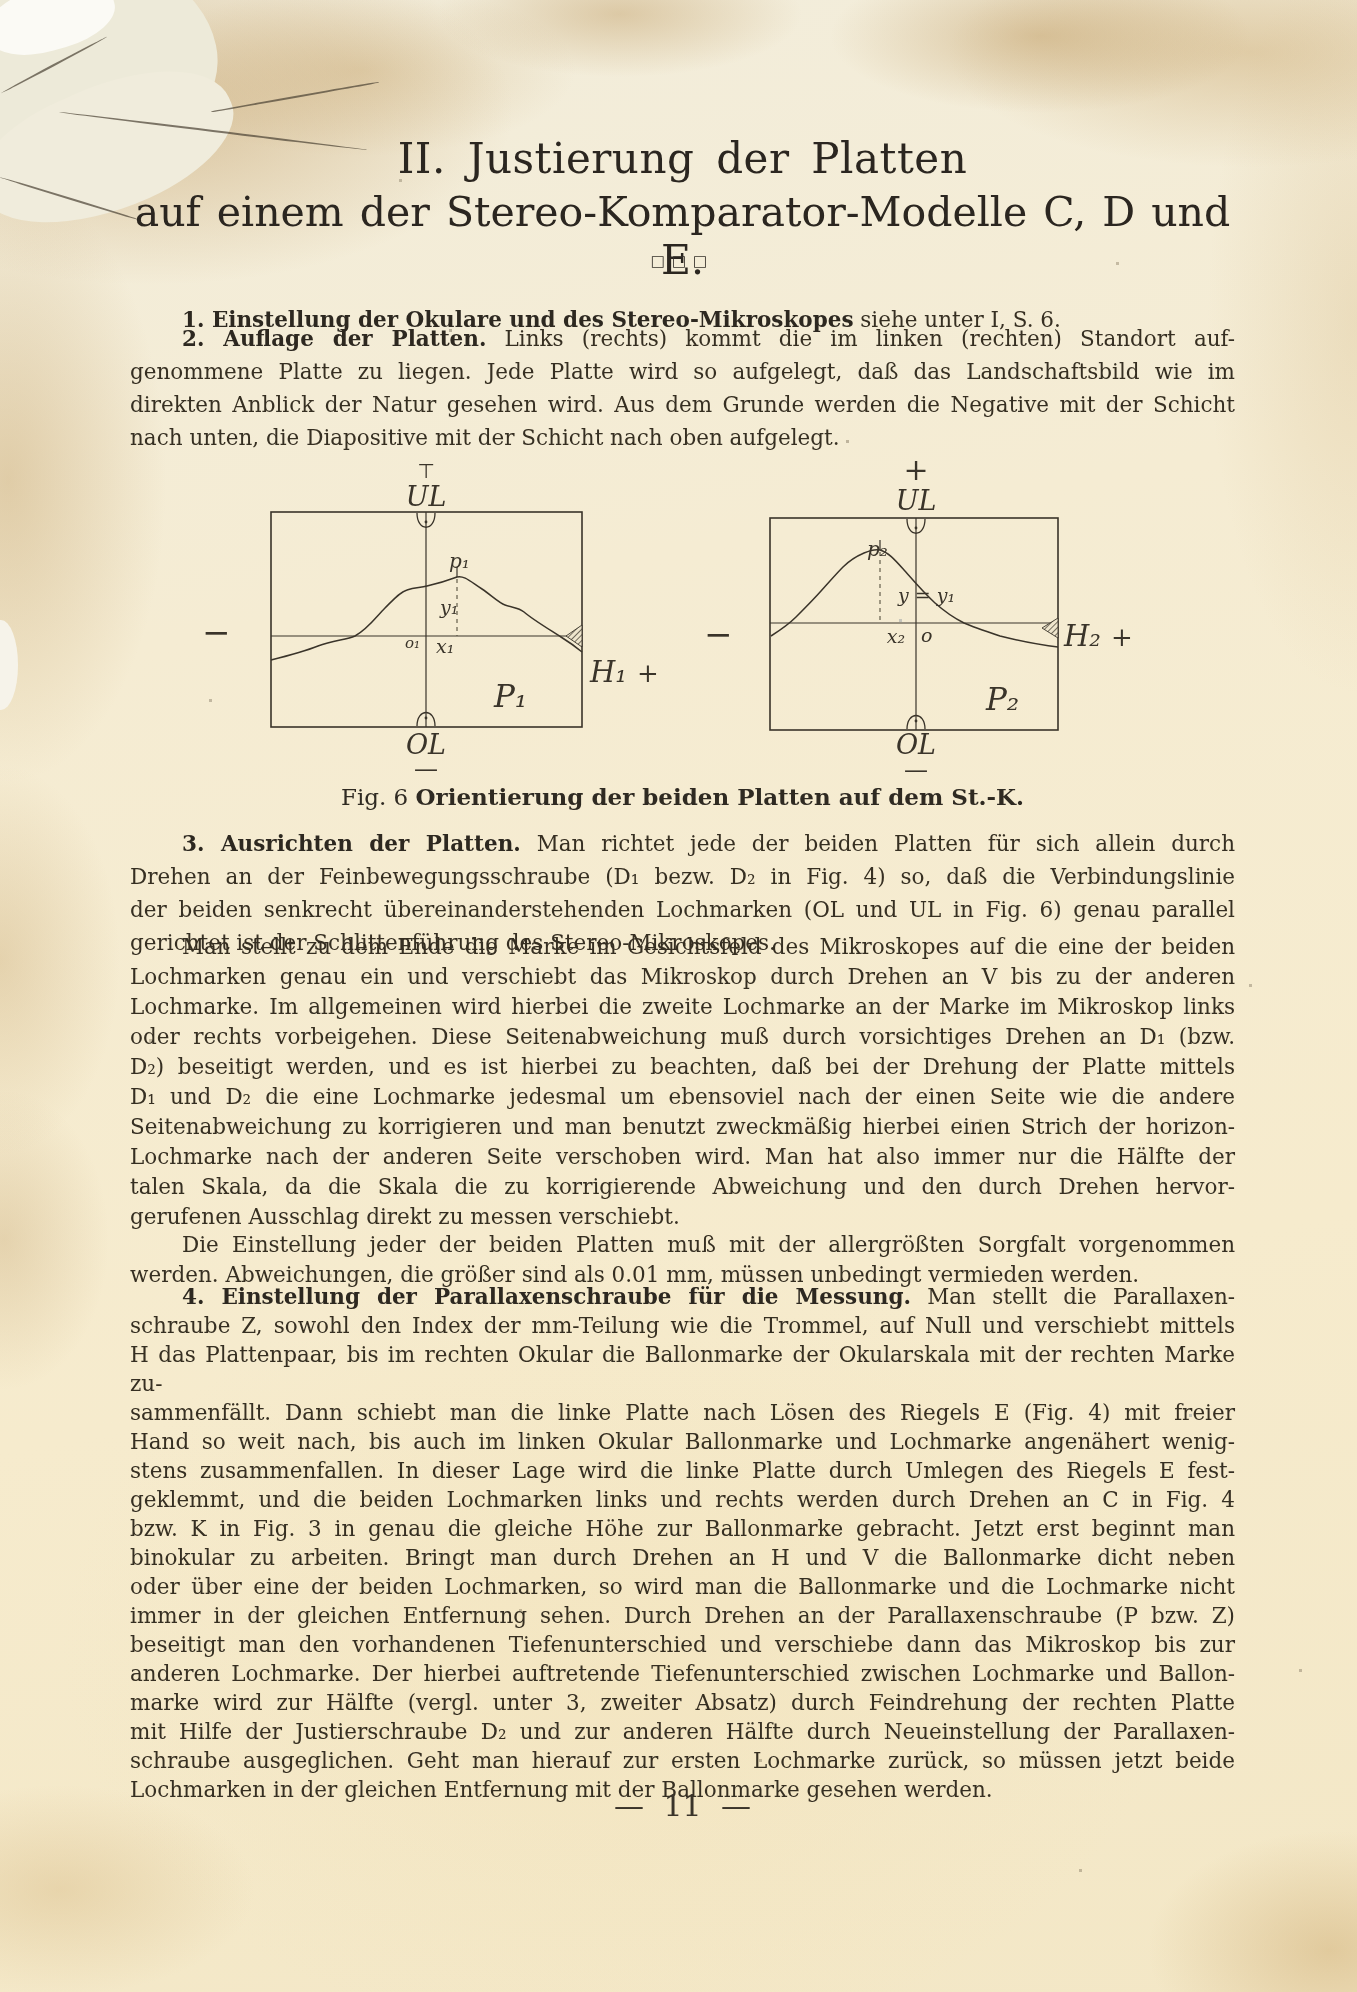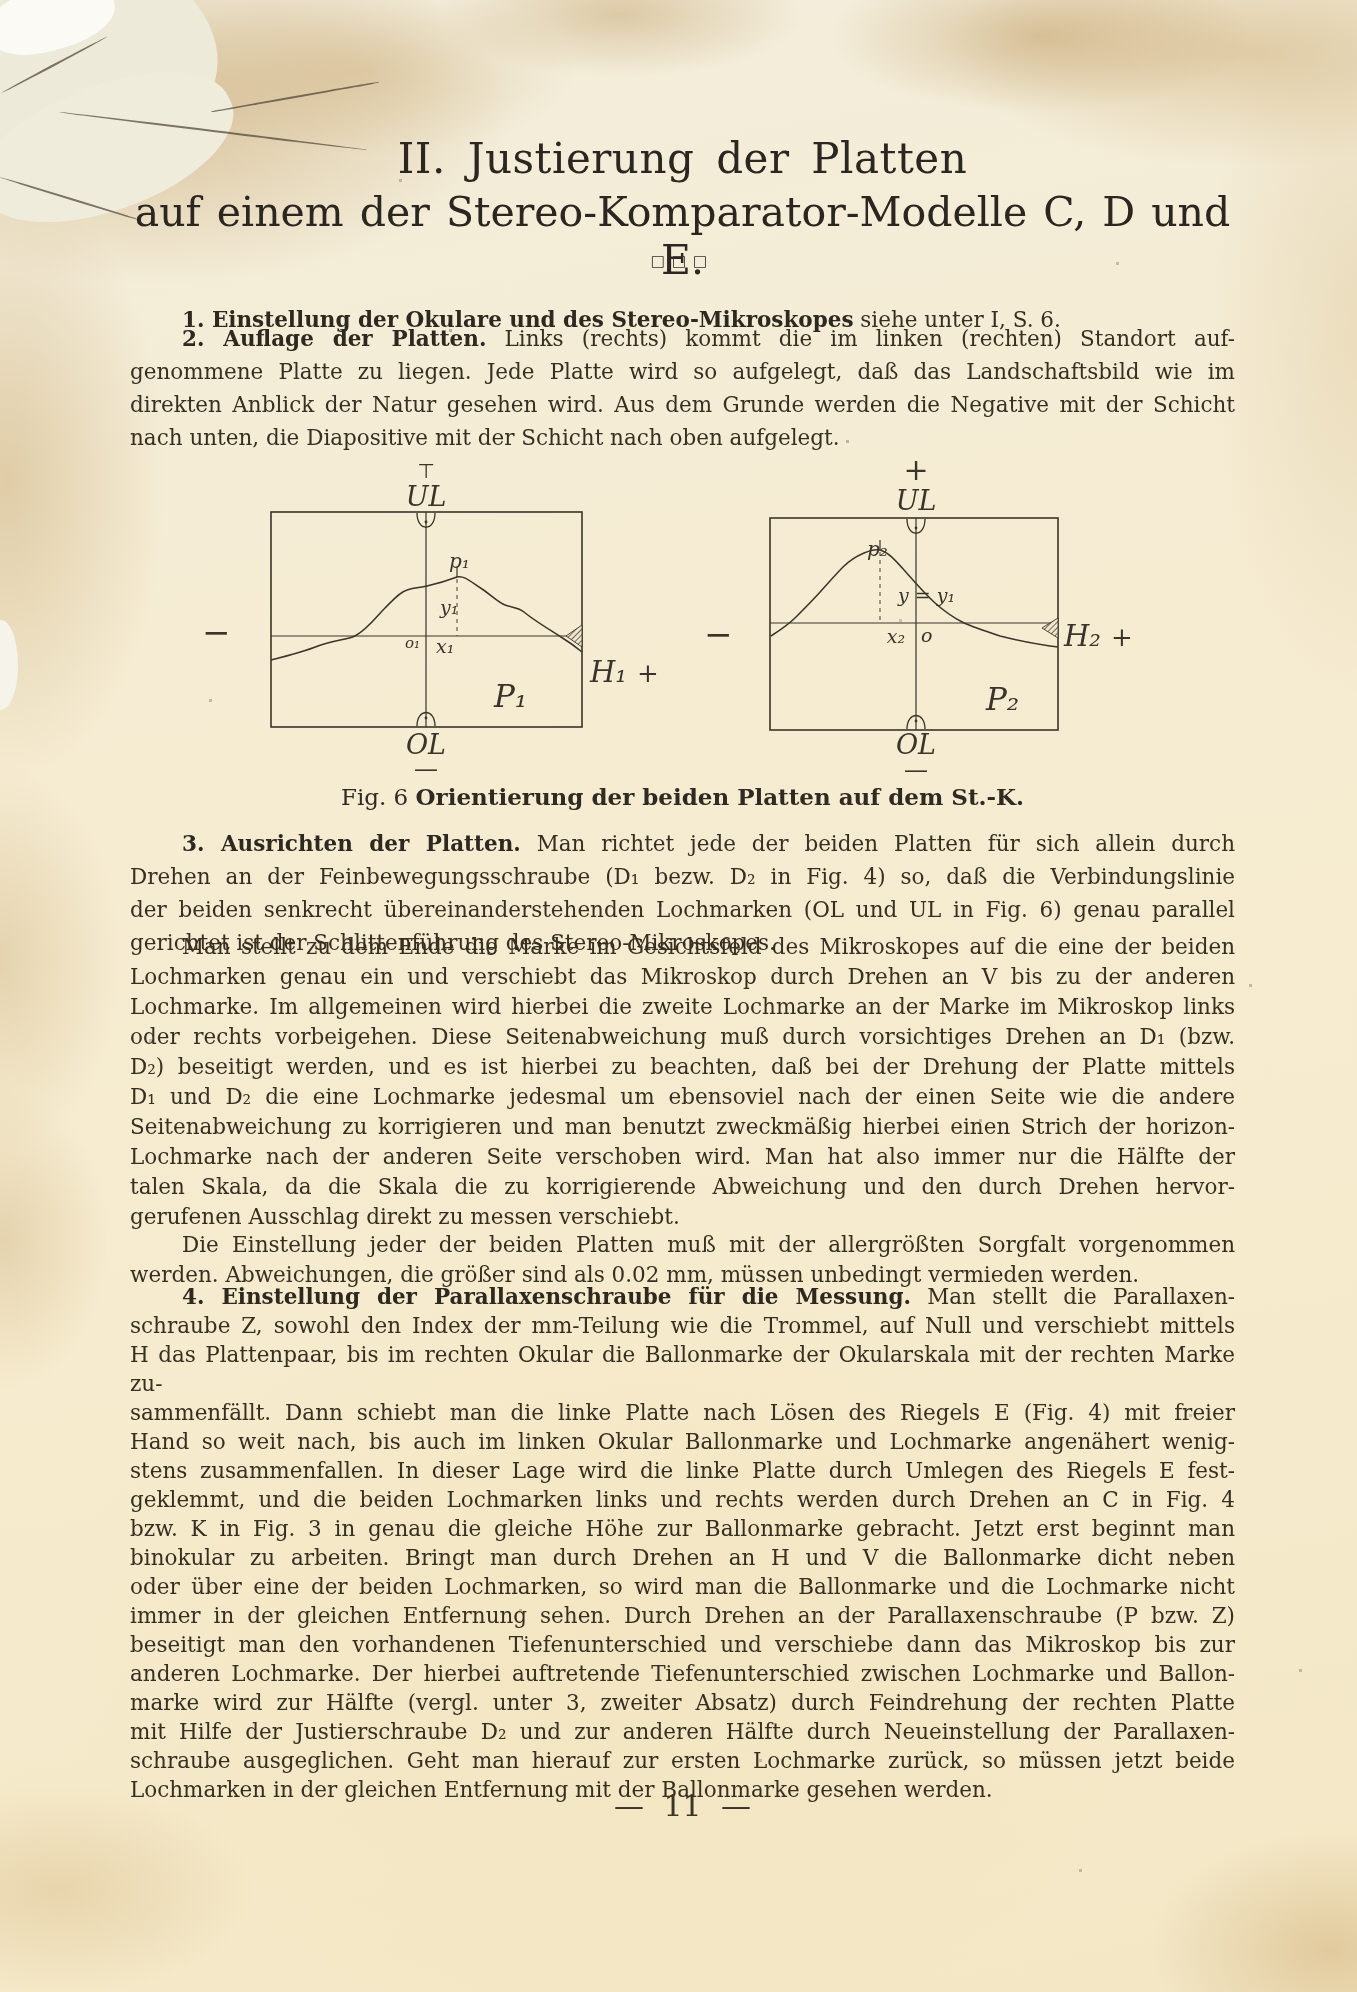--- a/index.html
+++ b/index.html
@@ -188,21 +188,21 @@
     <div class="ln">D₂) beseitigt werden, und es ist hierbei zu beachten, daß bei der Drehung der Platte mittels</div>
     <div class="ln">D₁ und D₂ die eine Lochmarke jedesmal um ebensoviel nach der einen Seite wie die andere</div>
     <div class="ln">Seitenabweichung zu korrigieren und man benutzt zweckmäßig hierbei einen Strich der horizon-</div>
     <div class="ln">Lochmarke nach der anderen Seite verschoben wird. Man hat also immer nur die Hälfte der</div>
     <div class="ln">talen Skala, da die Skala die zu korrigierende Abweichung und den durch Drehen hervor-</div>
     <div class="ln last">gerufenen Ausschlag direkt zu messen verschiebt.</div>
   </div>
 
   <div class="para lh30" style="top:1230px">
     <div class="ln ind">Die Einstellung jeder der beiden Platten muß mit der allergrößten Sorgfalt vorgenommen</div>
-    <div class="ln last">werden. Abweichungen, die größer sind als 0.02 mm, müssen unbedingt vermieden werden.</div>
+    <div class="ln last">werden. Abweichungen, die größer sind als 0.01 mm, müssen unbedingt vermieden werden.</div>
   </div>
 
   <div class="para lh29" style="top:1282px">
     <div class="ln ind"><span class="lead">4. Einstellung der Parallaxenschraube für die Messung.</span><span> Man stellt die Parallaxen-</span></div>
     <div class="ln">schraube Z, sowohl den Index der mm-Teilung wie die Trommel, auf Null und verschiebt mittels</div>
     <div class="ln">H das Plattenpaar, bis im rechten Okular die Ballonmarke der Okularskala mit der rechten Marke zu-</div>
     <div class="ln">sammenfällt. Dann schiebt man die linke Platte nach Lösen des Riegels E (Fig. 4) mit freier</div>
     <div class="ln">Hand so weit nach, bis auch im linken Okular Ballonmarke und Lochmarke angenähert wenig-</div>
     <div class="ln">stens zusammenfallen. In dieser Lage wird die linke Platte durch Umlegen des Riegels E fest-</div>
     <div class="ln">geklemmt, und die beiden Lochmarken links und rechts werden durch Drehen an C in Fig. 4</div>

